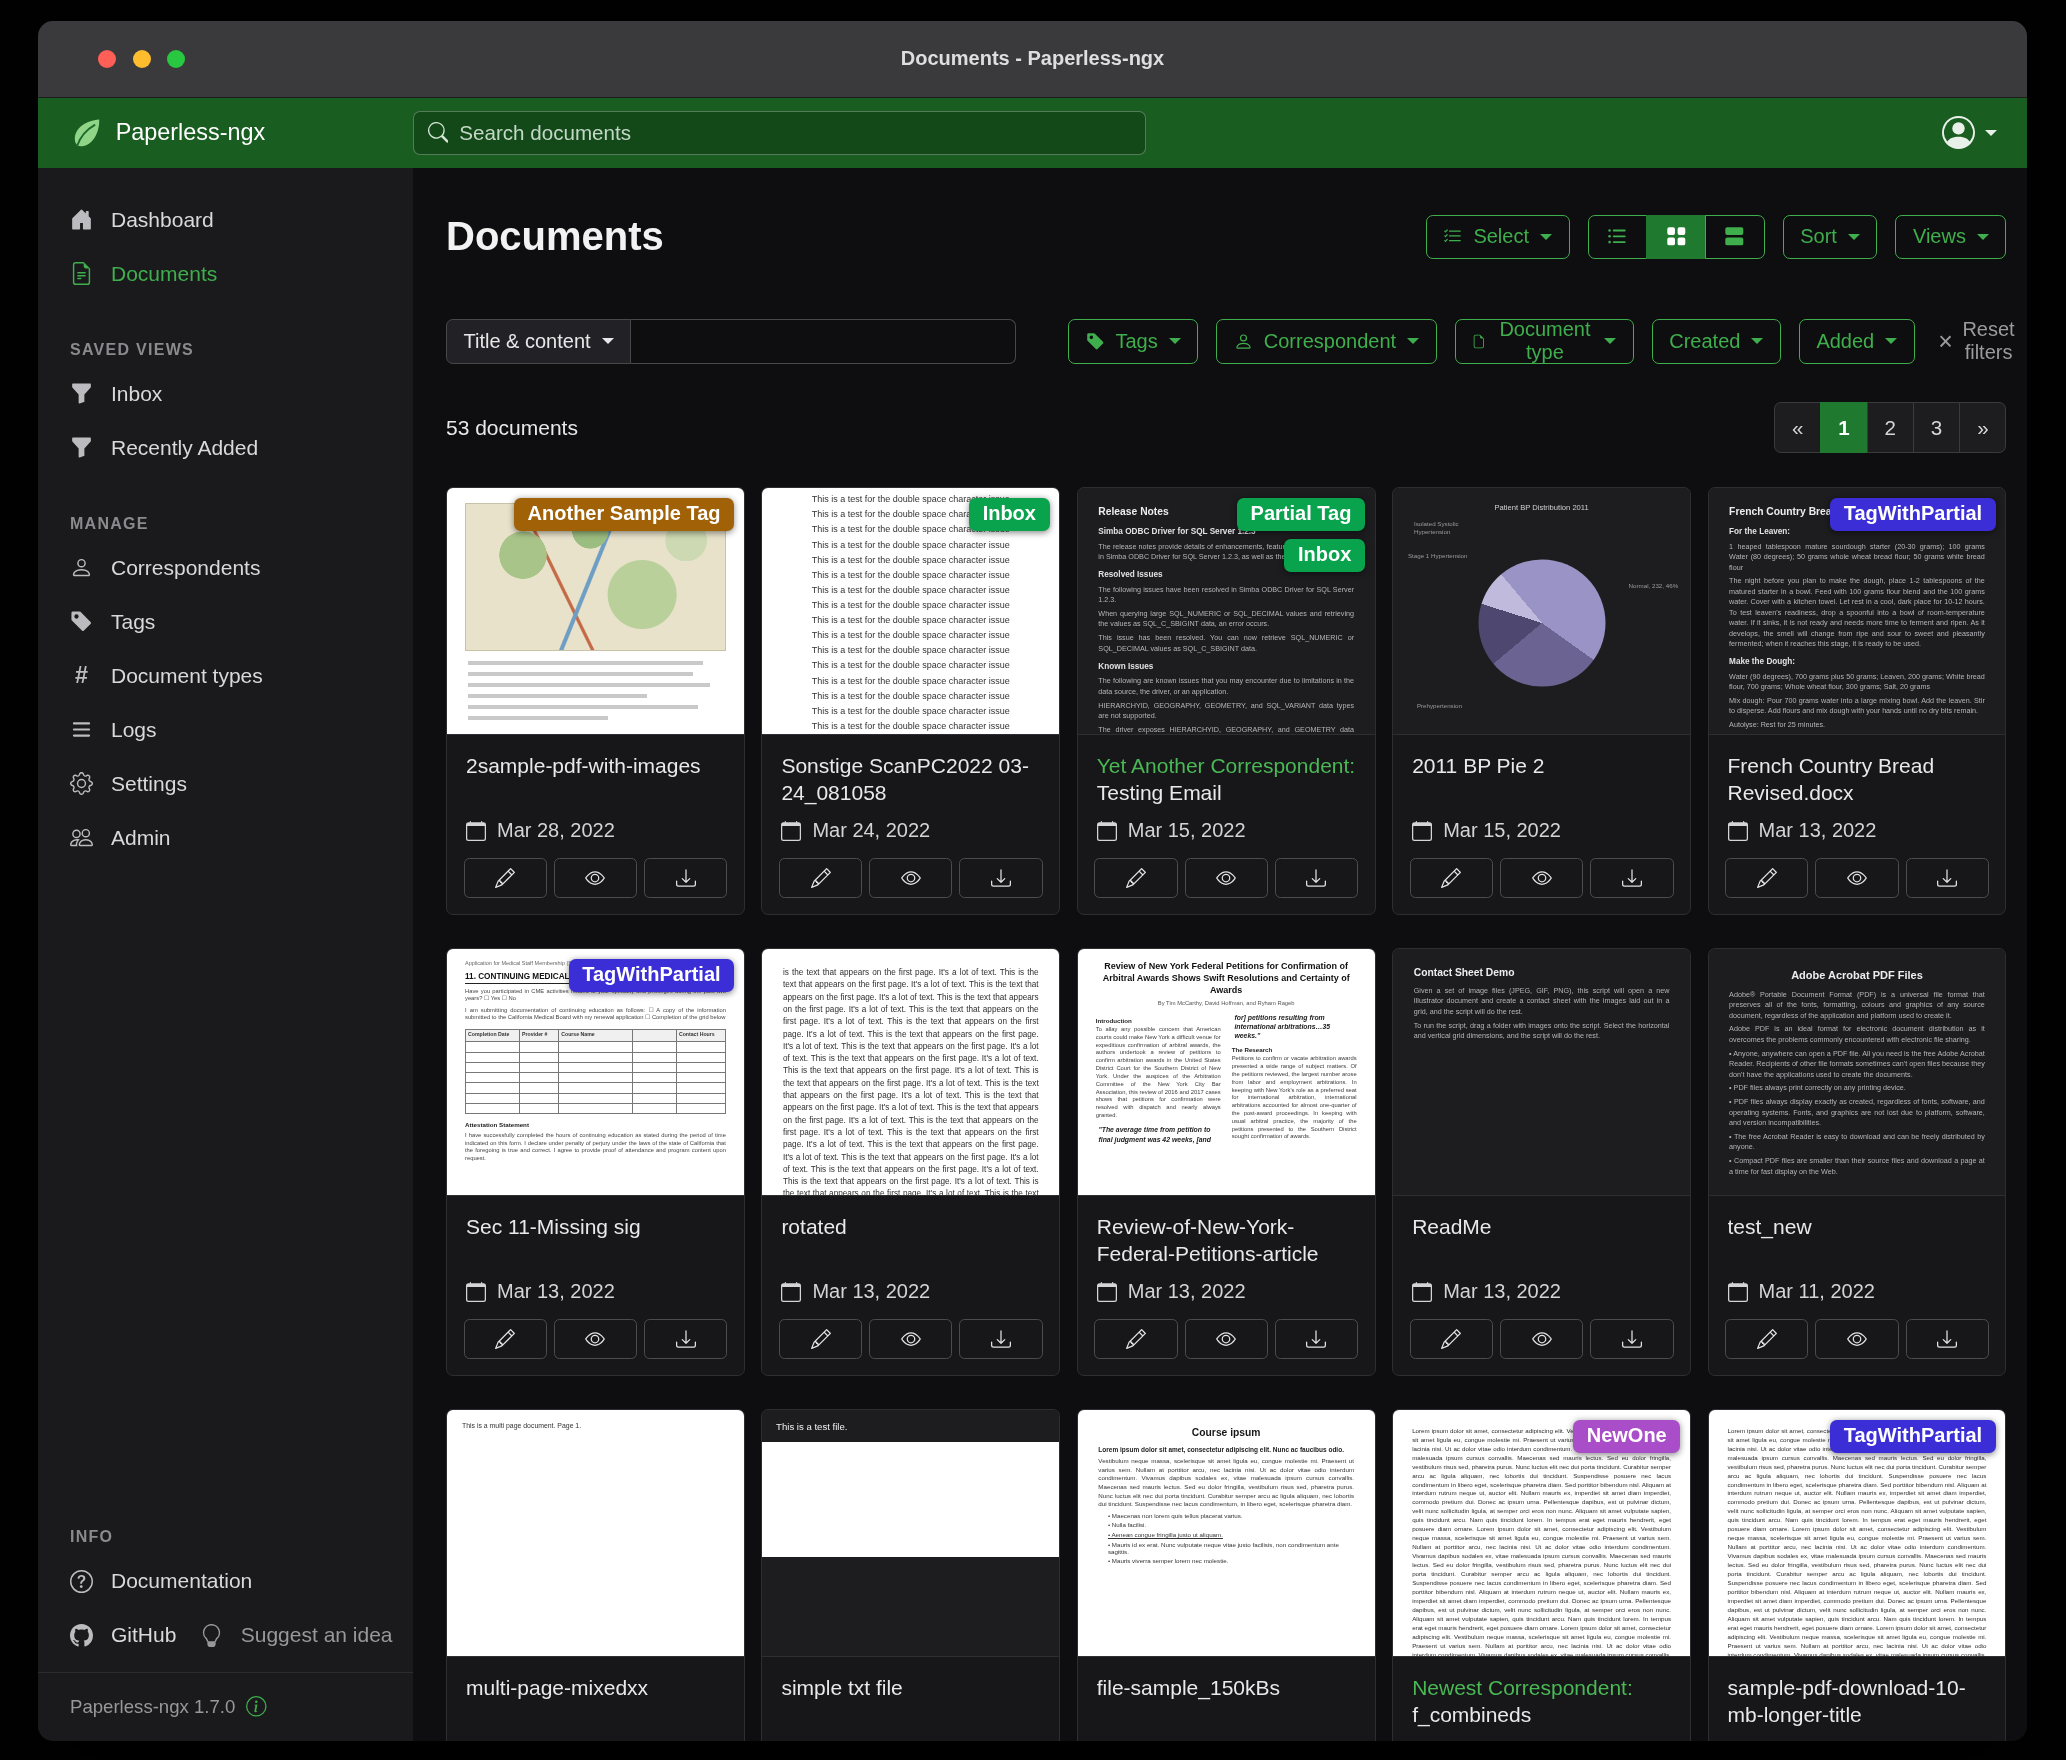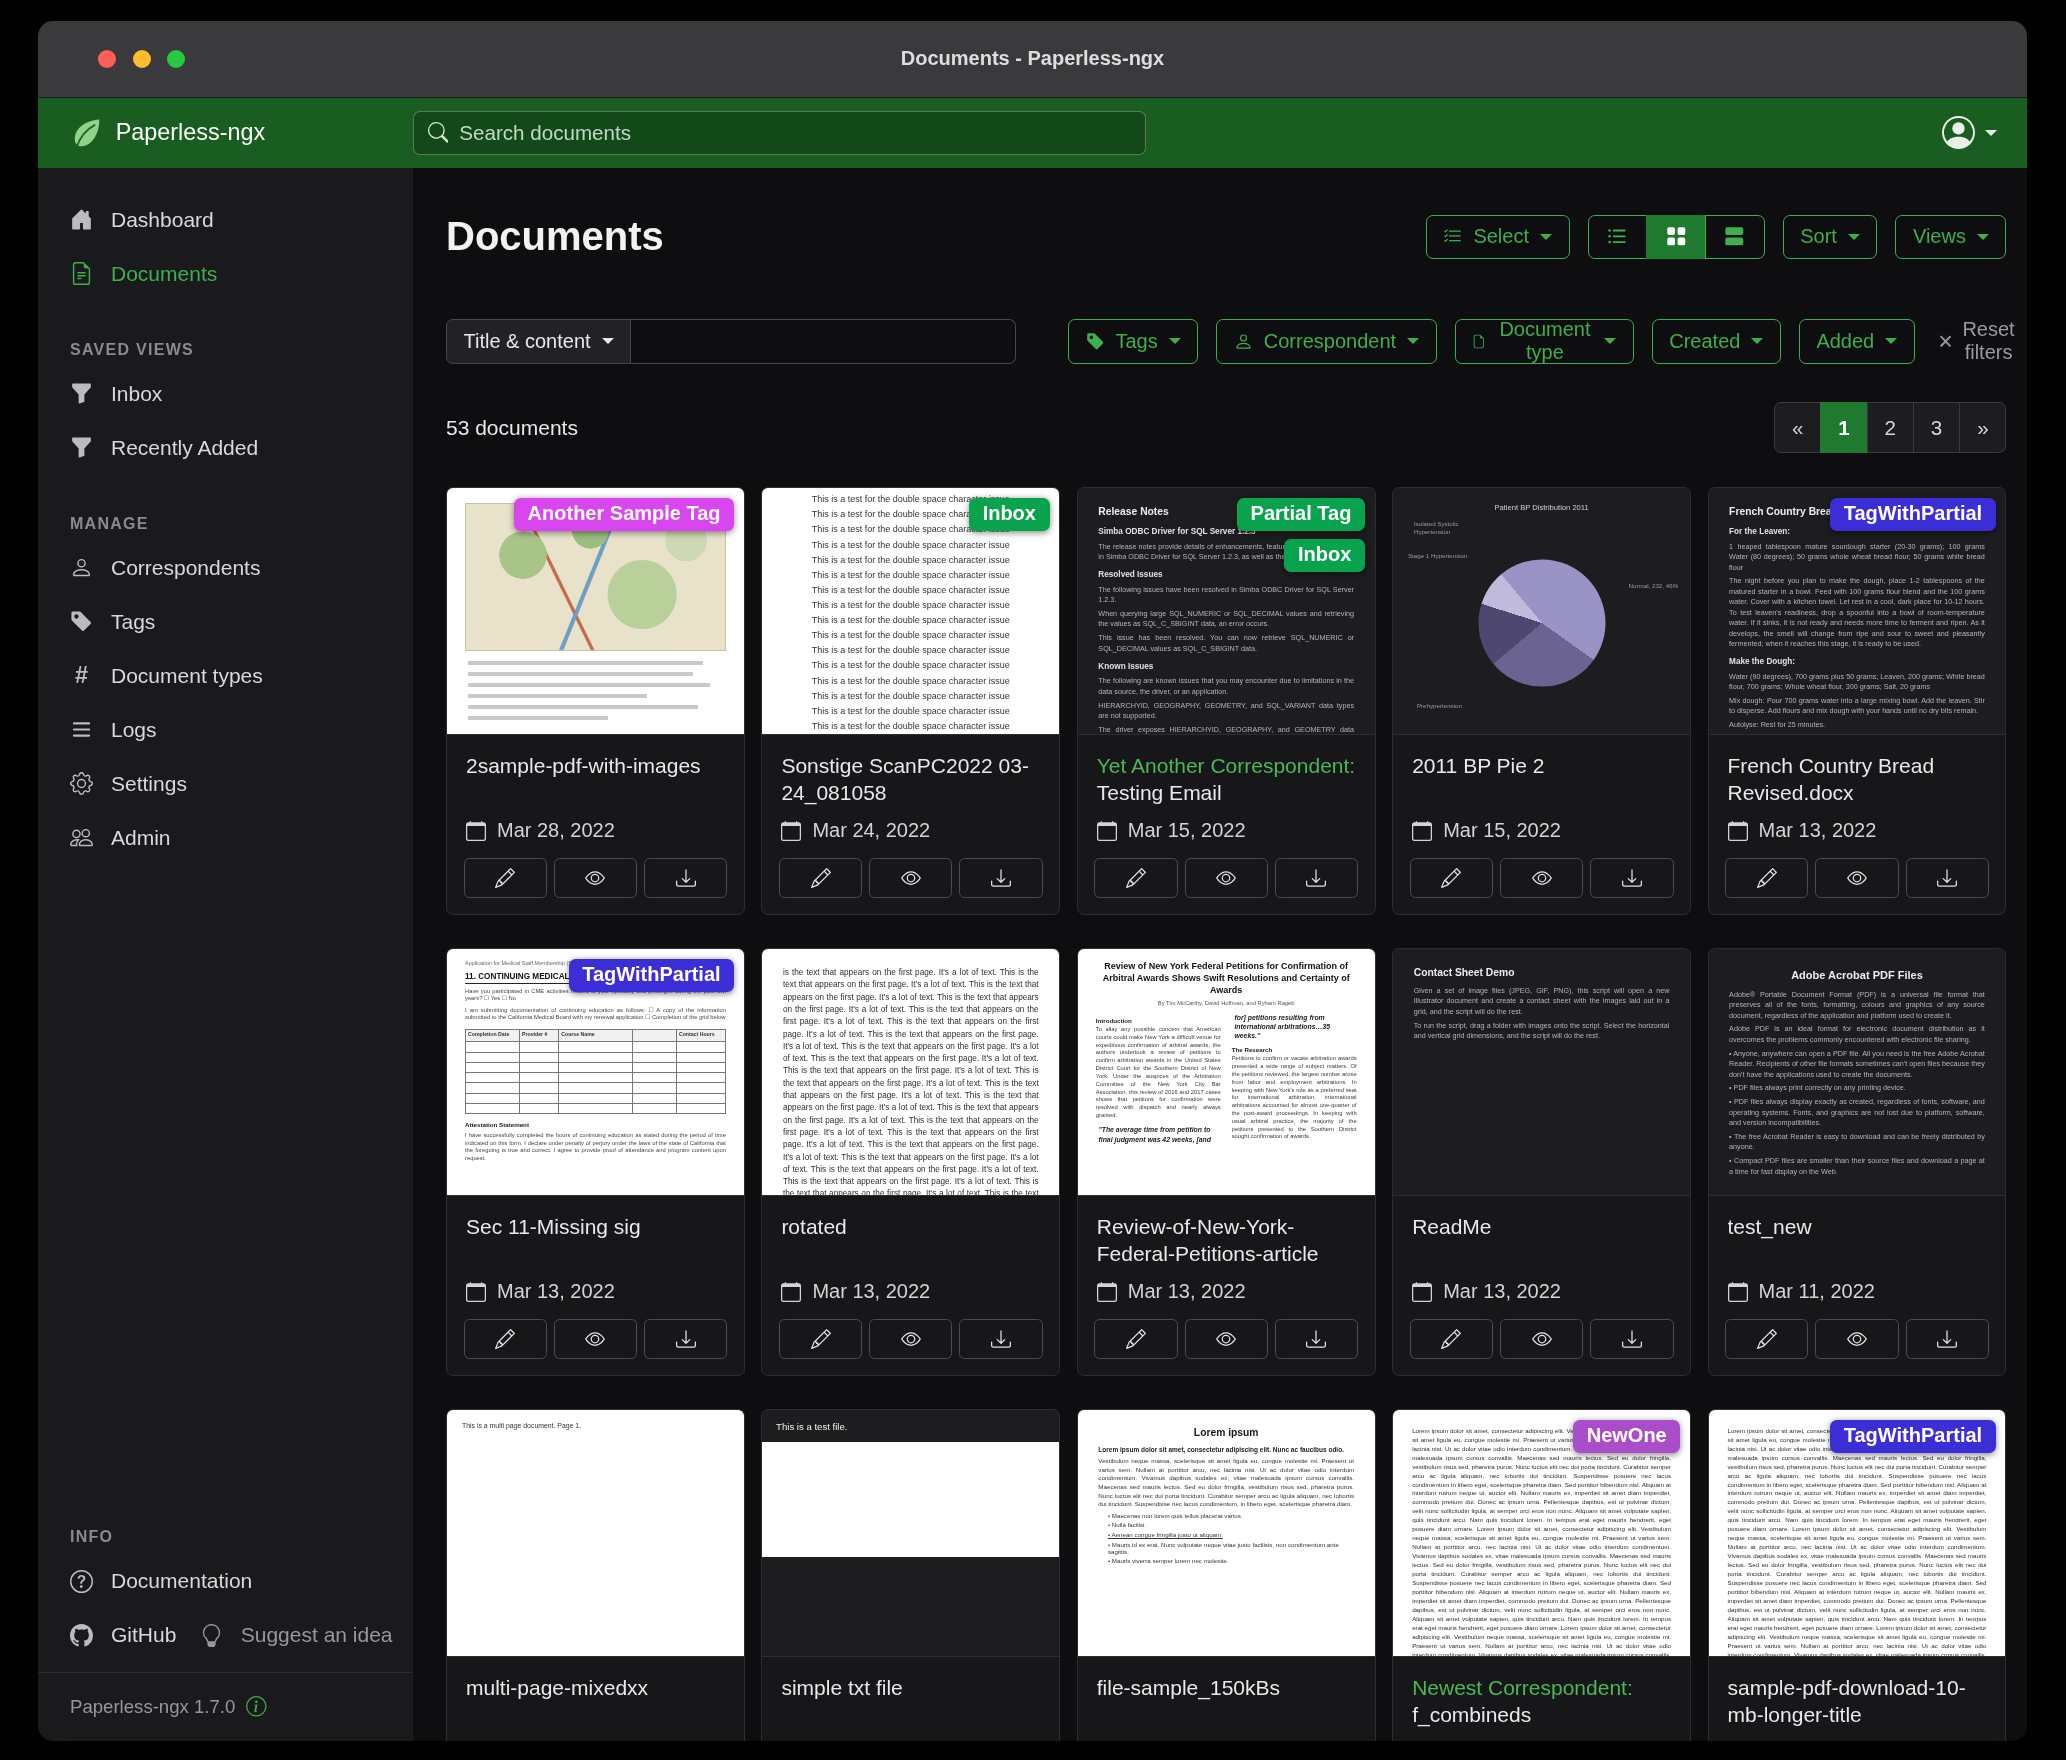--- a/index.html
+++ b/index.html
@@ -419,21 +419,21 @@
                 <div class="map-cap">
                   <div class="gray-bar" style="width: 92%;"></div>
                   <div class="gray-bar" style="width: 88%;"></div>
                   <div class="gray-bar" style="width: 95%;"></div>
                   <div class="gray-bar" style="width: 70%;"></div>
                   <div class="gray-bar" style="width: 90%;"></div>
                   <div class="gray-bar" style="width: 55%;"></div>
                 </div>
               </div>
       <div class="tag-stack">
-                <span class="tag-chip" style="background: #d946ef;">Another Sample Tag</span>
+                <span class="tag-chip" style="background: #a16207;">Another Sample Tag</span>
               </div>
     </div>
     <div class="card-body">
       <div class="card-title">2sample-pdf-with-images</div>
       <div class="card-date">
         <svg viewBox="0 0 16 16">
                   <path d="M3.5 0a.5.5 0 0 1 .5.5V1h8V.5a.5.5 0 0 1 1 0V1h1a2 2 0 0 1 2 2v11a2 2 0 0 1-2 2H2a2 2 0 0 1-2-2V3a2 2 0 0 1 2-2h1V.5a.5.5 0 0 1 .5-.5M1 4v10a1 1 0 0 0 1 1h12a1 1 0 0 0 1-1V4z"></path>
                 </svg>
         <span class="date-text">Mar 28, 2022</span>
       </div>
@@ -915,21 +915,21 @@
     </div>
     <div class="card-body">
       <div class="card-title">simple txt file</div>
 
     </div>
 
   </div>
           <div class="card">
     <div class="thumb">
       <div class="thumb-content th-light th-lorem">
-                <div class="ld-title">Lorem ipsum</div>
+                <div class="ld-title">Course ipsum</div>
                 <div class="ld-intro">Lorem ipsum dolor sit amet, consectetur adipiscing elit. Nunc ac faucibus odio.</div>
                 <div class="ld-body">Vestibulum neque massa, scelerisque sit amet ligula eu, congue molestie mi. Praesent ut varius sem. Nullam at porttitor arcu, nec lacinia nisi. Ut ac dolor vitae odio interdum condimentum. Vivamus dapibus sodales ex, vitae malesuada ipsum cursus convallis. Maecenas sed mauris lectus. Sed eu dolor fringilla, vestibulum risus sed, pharetra purus. Nunc luctus elit nec dui porta tincidunt. Curabitur semper arcu ac ligula aliquam, nec lobortis dui tincidunt. Suspendisse nec lacus condimentum, in libero eget, scelerisque pharetra diam.</div>
                 <div class="ld-li">•  Maecenas non lorem quis tellus placerat varius.</div>
                 <div class="ld-li">•  Nulla facilisi.</div>
                 <div class="ld-li ld-link">•  Aenean congue fringilla justo ut aliquam.</div>
                 <div class="ld-li">•  Mauris id ex erat. Nunc vulputate neque vitae justo facilisis, non condimentum ante sagittis.</div>
                 <div class="ld-li">•  Mauris viverra semper lorem nec molestie.</div>
               </div>
       <div class="tag-stack"></div>
     </div>

